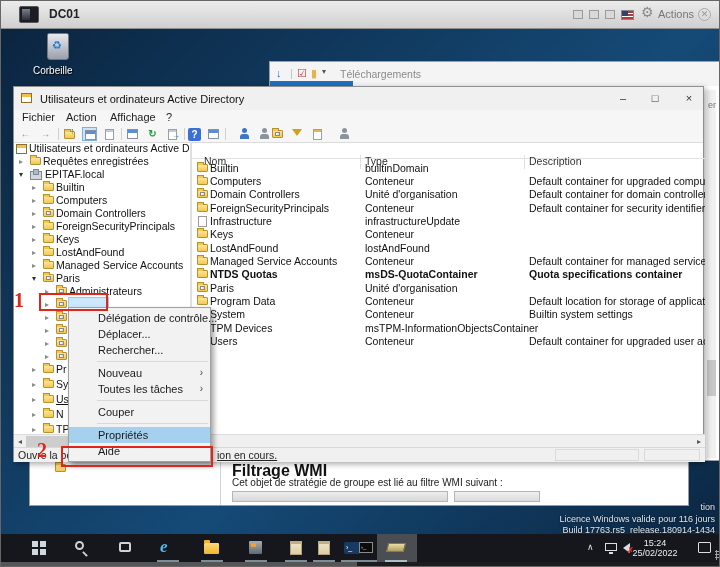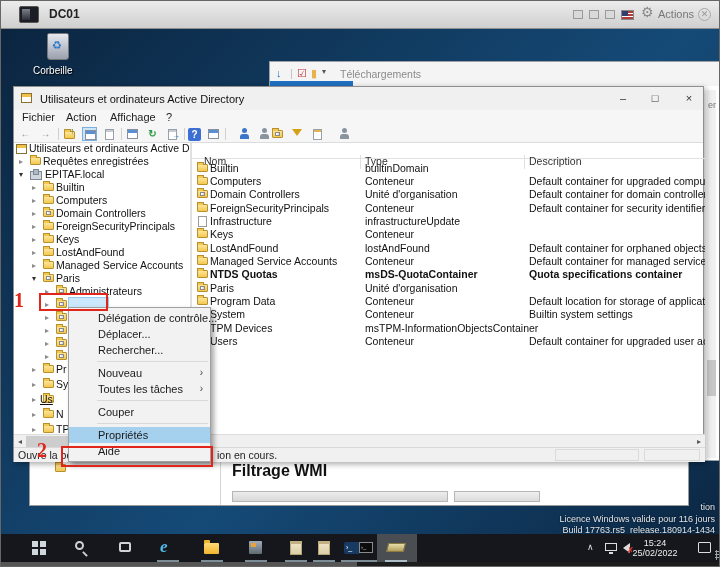--- a/index.html
+++ b/index.html
@@ -156,20 +156,21 @@
     <div class="sb">
         <div class="th"></div>
       </div>
     <div class="frag">er</div>
   </div>
 
   <div id="gpmc">
     <span class="fold" style="left:25px;top:7px;"></span>
     <div class="vline"></div>
     <div class="h">Filtrage WMI</div>
+    <div class="b">Cet objet de stratégie de groupe est lié au filtre WMI suivant :</div>
     <div class="dd"></div>
     <div class="btn"></div>
   </div>
 
   <div id="aduc">
     <div class="cap">
       <span class="rooti capicon" style="left:7px;top:6px;"></span>
       <span class="captitle">Utilisateurs et ordinateurs Active Directory</span>
       <span class="capbtn" style="left:596px;">–</span>
       <span class="capbtn" style="left:628px;">□</span>
@@ -321,21 +322,21 @@
           <span class="tl" style="left:42px;">Pr</span>
         </div>
       <div class="trow" style="top:236px;">
           <span class="exp" style="left:18px;">▸</span>
           <span class="fold" style="left:29px;top:2px;"></span>
           <span class="tl" style="left:42px;">Sy</span>
         </div>
       <div class="trow" style="top:251px;">
           <span class="exp" style="left:18px;">▸</span>
           <span class="fold" style="left:29px;top:2px;"></span>
-          <span class="tl" style="left:26px;text-decoration:underline;">Us</span>
+          <span class="tl" style="left:42px;text-decoration:underline;">Us</span>
         </div>
       <div class="trow" style="top:266px;">
           <span class="exp" style="left:18px;">▸</span>
           <span class="fold" style="left:29px;top:2px;"></span>
           <span class="tl" style="left:42px;">N</span>
         </div>
       <div class="trow" style="top:281px;">
           <span class="exp" style="left:18px;">▸</span>
           <span class="fold" style="left:29px;top:2px;"></span>
           <span class="tl" style="left:42px;">TP</span>
@@ -383,21 +384,20 @@
         </div>
       <div class="lrow" style="top:86px;">
           <span class="fold" style="left:5px;top:2px;"></span>
           <span class="c1">Keys</span>
           <span class="c2">Conteneur</span>
         </div>
       <div class="lrow" style="top:100px;">
           <span class="fold" style="left:5px;top:2px;"></span>
           <span class="c1">LostAndFound</span>
           <span class="c2">lostAndFound</span>
-          <span class="c3">Default container for orphaned objects</span>
         </div>
       <div class="lrow" style="top:113px;">
           <span class="fold" style="left:5px;top:2px;"></span>
           <span class="c1">Managed Service Accounts</span>
           <span class="c2">Conteneur</span>
           <span class="c3">Default container for managed service accounts</span>
         </div>
       <div class="lrow" style="top:126px;font-weight:bold;">
           <span class="fold" style="left:5px;top:2px;"></span>
           <span class="c1">NTDS Quotas</span>
@@ -439,21 +439,21 @@
     <div id="hscroll">
       <span class="ar" style="left:0;">◂</span>
       <div class="thumb"></div>
       <span class="ar" style="left:164px;">▸</span>
       <div class="vd"></div>
       <span class="ar" style="left:679px;">▸</span>
     </div>
 
     <div id="status">
       <span style="position:absolute;left:4px;top:1px;white-space:nowrap;">Ouvre la boîte de dialogue</span>
-      <span style="position:absolute;left:203px;top:1px;white-space:nowrap;">ion en cours.</span>
+      <span style="position:absolute;left:203px;top:1px;white-space:nowrap;text-decoration:underline;">ion en cours.</span>
       <span class="cell" style="left:541px;width:84px;"></span>
       <span class="cell" style="left:630px;width:56px;"></span>
     </div>
   </div>
 
   <div id="ctx">
     <div class="mi-item">Délégation de contrôle...</div>
     <div class="mi-item">Déplacer...</div>
     <div class="mi-item">Rechercher...</div>
     <div class="mi-sep"></div>

